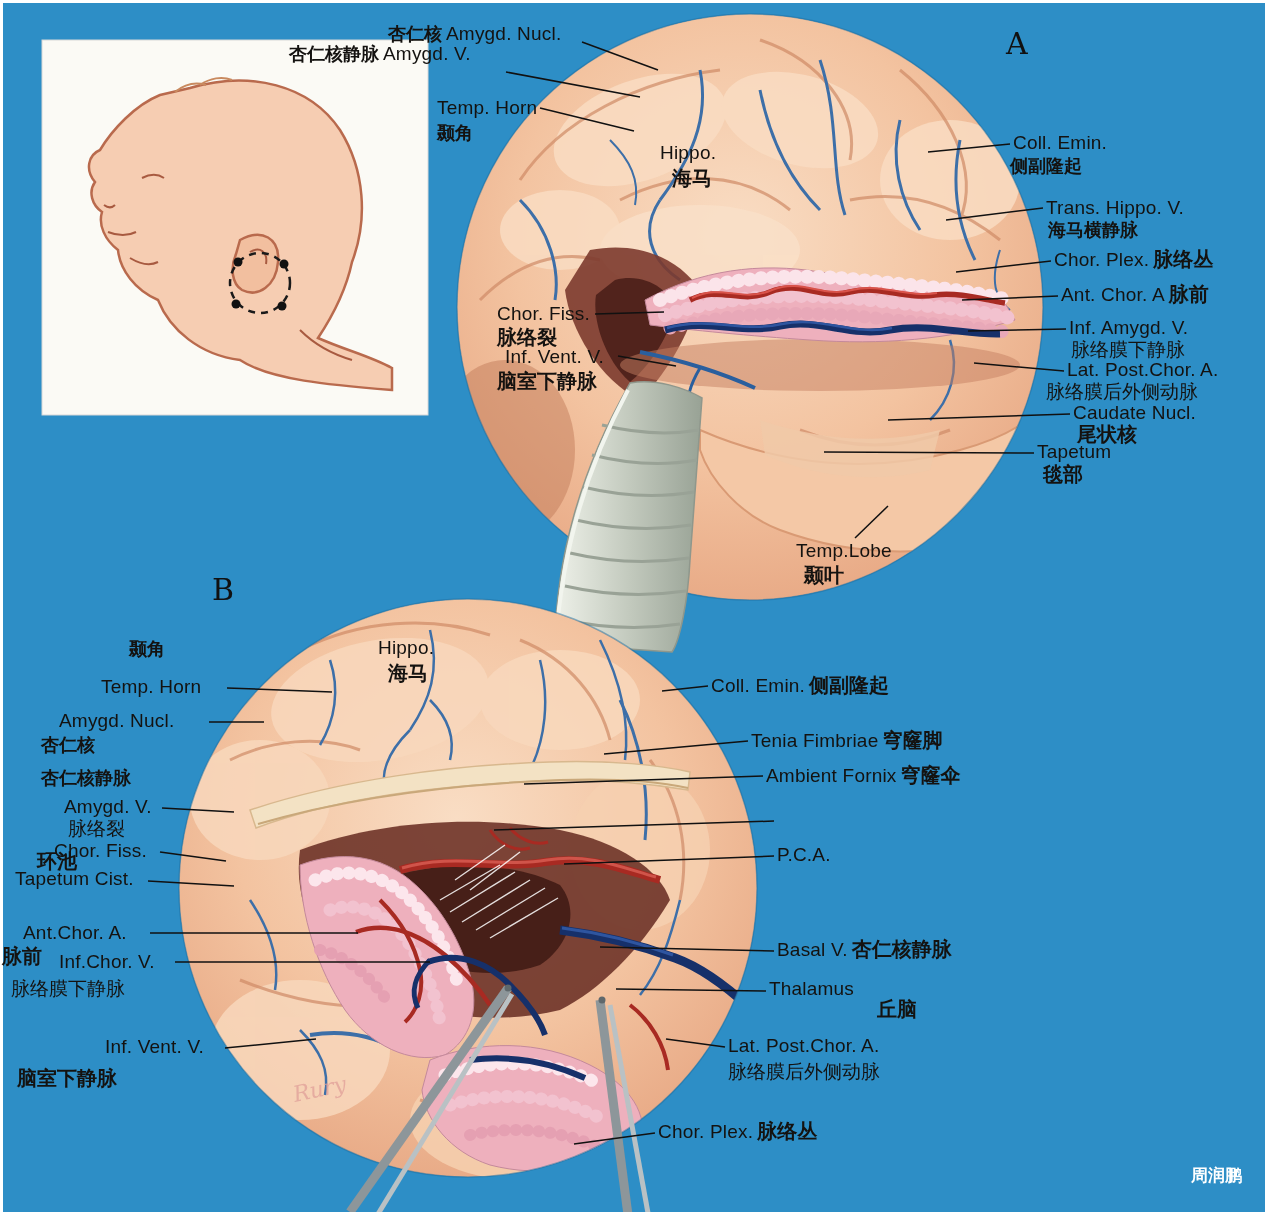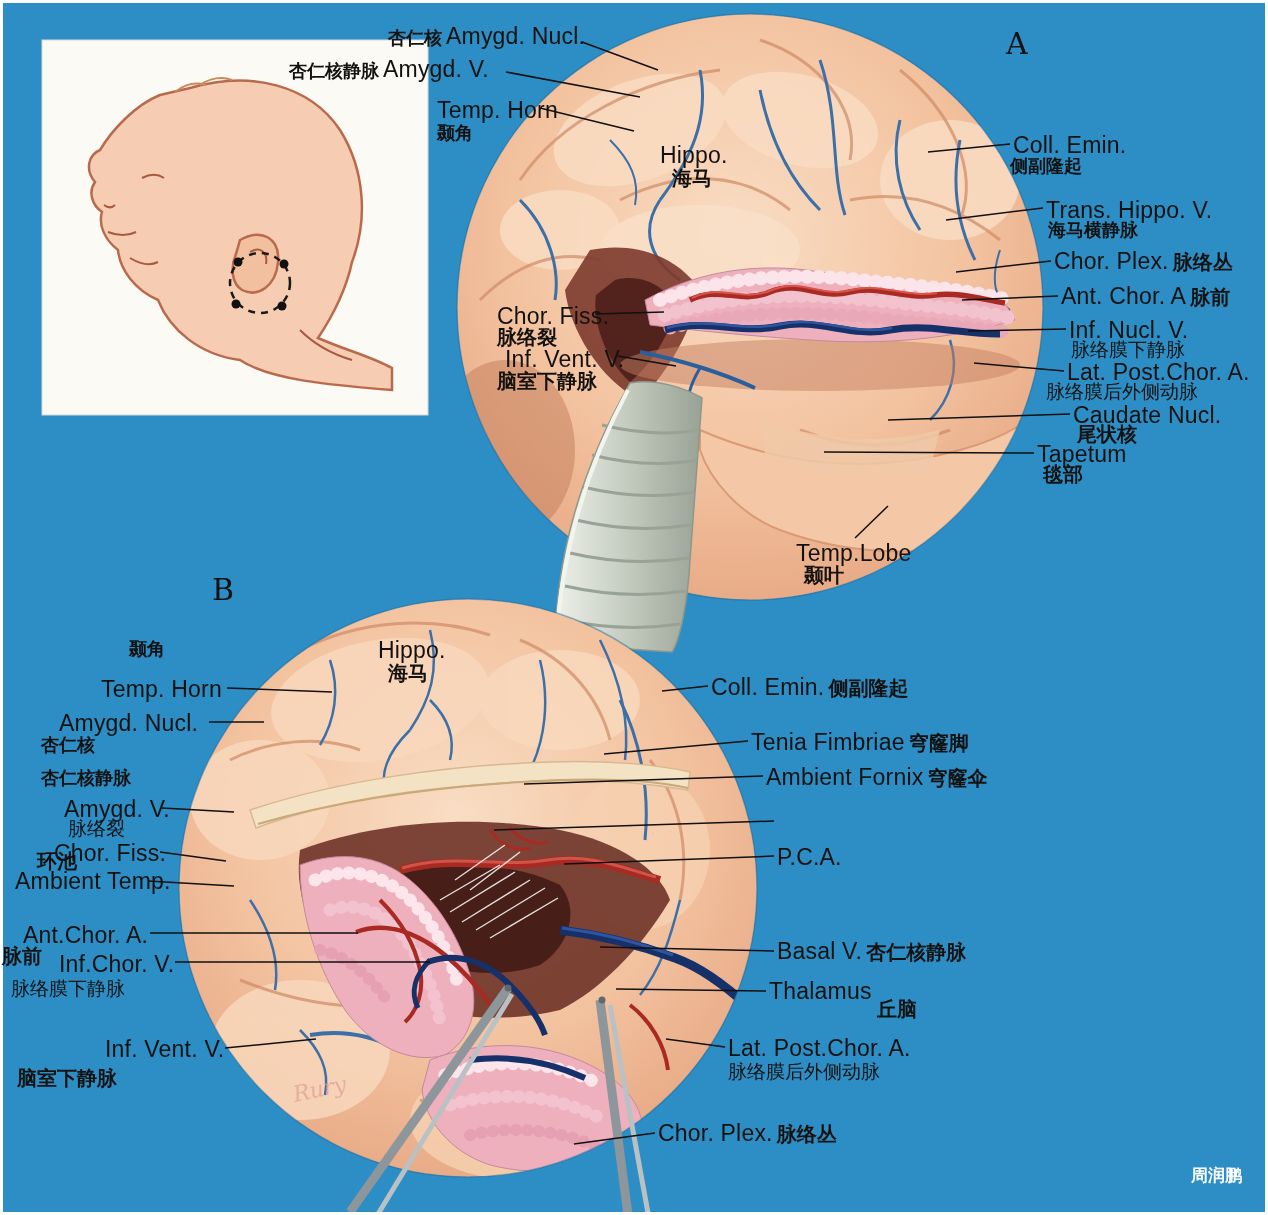--- a/index.html
+++ b/index.html
@@ -2,21 +2,21 @@
 <html><head>
 <meta charset="utf-8">
 <style>
   html,body{margin:0;padding:0;background:#222;}
   .stage{position:relative;width:1268px;height:1215px;background:#2d8ec6;overflow:hidden;
          font-family:"Liberation Sans",sans-serif;}
   .stage svg{position:absolute;left:0;top:0;}
   .labels{position:absolute;left:0;top:0;width:100%;height:100%;}
   .lbl{position:absolute;white-space:nowrap;color:#141210;line-height:1.05;}
   .lbl span + span{margin-left:4px;}
-  .en{font-size:23px;letter-spacing:.2px;}
+  .en{font-size:19px;letter-spacing:.2px;}
   .zh{font-weight:700;font-size:20px;}
   .zh-big{font-weight:700;font-size:18px;}
   .zh-sm{font-weight:400;font-size:19px;}
   .letter{font-family:"DejaVu Serif",serif;font-size:30px;color:#111;}
   .wm{color:#ffffff;font-size:17px;font-weight:700;}
 </style>
 </head>
 <body>
 
 <div class="stage">
@@ -293,21 +293,21 @@
   </g>
 
   <rect x="1.5" y="1.5" width="1265" height="1212" fill="none" stroke="#ffffff" stroke-width="3"></rect>
 </svg>
 
 <div class="labels">
 
   <div class="lbl" style="left:388px;top:24px">
     <span class="zh-big">杏仁核</span><span class="en">Amygd. Nucl.</span>
   </div>
-  <div class="lbl" style="left:289px;top:57px">
+  <div class="lbl" style="left:289px;top:44px">
     <span class="zh-big">杏仁核静脉</span><span class="en">Amygd. V.</span>
   </div>
   <div class="lbl en" style="left:437px;top:98px">Temp. Horn</div>
   <div class="lbl zh-big" style="left:437px;top:124px">颞角</div>
   <div class="lbl en" style="left:660px;top:143px">Hippo.</div>
   <div class="lbl zh" style="left:672px;top:168px">海马</div>
   <div class="lbl en" style="left:497px;top:304px">Chor. Fiss.</div>
   <div class="lbl zh" style="left:497px;top:327px">脉络裂</div>
   <div class="lbl en" style="left:505px;top:347px">Inf. Vent. V.</div>
   <div class="lbl zh" style="left:497px;top:371px">脑室下静脉</div>
@@ -315,21 +315,21 @@
   <div class="lbl en" style="left:1013px;top:133px">Coll. Emin.</div>
   <div class="lbl zh-big" style="left:1010px;top:157px">侧副隆起</div>
   <div class="lbl en" style="left:1046px;top:198px">Trans. Hippo. V.</div>
   <div class="lbl zh-big" style="left:1048px;top:221px">海马横静脉</div>
   <div class="lbl" style="left:1054px;top:249px">
     <span class="en">Chor. Plex.</span><span class="zh">脉络丛</span>
   </div>
   <div class="lbl" style="left:1061px;top:284px">
     <span class="en">Ant. Chor. A</span><span class="zh">脉前</span>
   </div>
-  <div class="lbl en" style="left:1069px;top:318px">Inf. Nucl. V.</div>
+  <div class="lbl en" style="left:1069px;top:318px">Inf. Amygd. V.</div>
   <div class="lbl zh-sm" style="left:1071px;top:340px">脉络膜下静脉</div>
   <div class="lbl en" style="left:1067px;top:360px">Lat. Post.Chor. A.</div>
   <div class="lbl zh-sm" style="left:1046px;top:382px">脉络膜后外侧动脉</div>
   <div class="lbl en" style="left:1073px;top:403px">Caudate Nucl.</div>
   <div class="lbl zh" style="left:1077px;top:424px">尾状核</div>
   <div class="lbl en" style="left:1037px;top:442px">Tapetum</div>
   <div class="lbl zh" style="left:1043px;top:464px">毯部</div>
   <div class="lbl en" style="left:796px;top:541px">Temp.Lobe</div>
   <div class="lbl zh" style="left:804px;top:565px">颞叶</div>
 
@@ -337,21 +337,21 @@
   <div class="lbl zh-big" style="left:129px;top:640px">颞角</div>
   <div class="lbl en" style="left:101px;top:677px">Temp. Horn</div>
   <div class="lbl en" style="left:378px;top:638px">Hippo.</div>
   <div class="lbl zh" style="left:388px;top:663px">海马</div>
   <div class="lbl en" style="left:59px;top:711px">Amygd. Nucl.</div>
   <div class="lbl zh-big" style="left:41px;top:736px">杏仁核</div>
   <div class="lbl zh-big" style="left:41px;top:769px">杏仁核静脉</div>
   <div class="lbl en" style="left:64px;top:797px">Amygd. V.</div>
   <div class="lbl zh-sm" style="left:68px;top:819px">脉络裂</div>
   <div class="lbl en" style="left:54px;top:841px">Chor. Fiss.</div>
-  <div class="lbl en" style="left:15px;top:869px">Ambient Temp.</div>
+  <div class="lbl en" style="left:15px;top:869px">Tapetum Cist.</div>
   <div class="lbl zh" style="left:37px;top:851px">环池</div>
   <div class="lbl en" style="left:23px;top:923px">Ant.Chor. A.</div>
   <div class="lbl zh" style="left:2px;top:946px">脉前</div>
   <div class="lbl en" style="left:59px;top:952px">Inf.Chor. V.</div>
   <div class="lbl zh-sm" style="left:11px;top:979px">脉络膜下静脉</div>
   <div class="lbl en" style="left:105px;top:1037px">Inf. Vent. V.</div>
   <div class="lbl zh" style="left:17px;top:1068px">脑室下静脉</div>
   <div class="lbl" style="left:711px;top:675px">
     <span class="en">Coll. Emin.</span><span class="zh">侧副隆起</span>
   </div>

